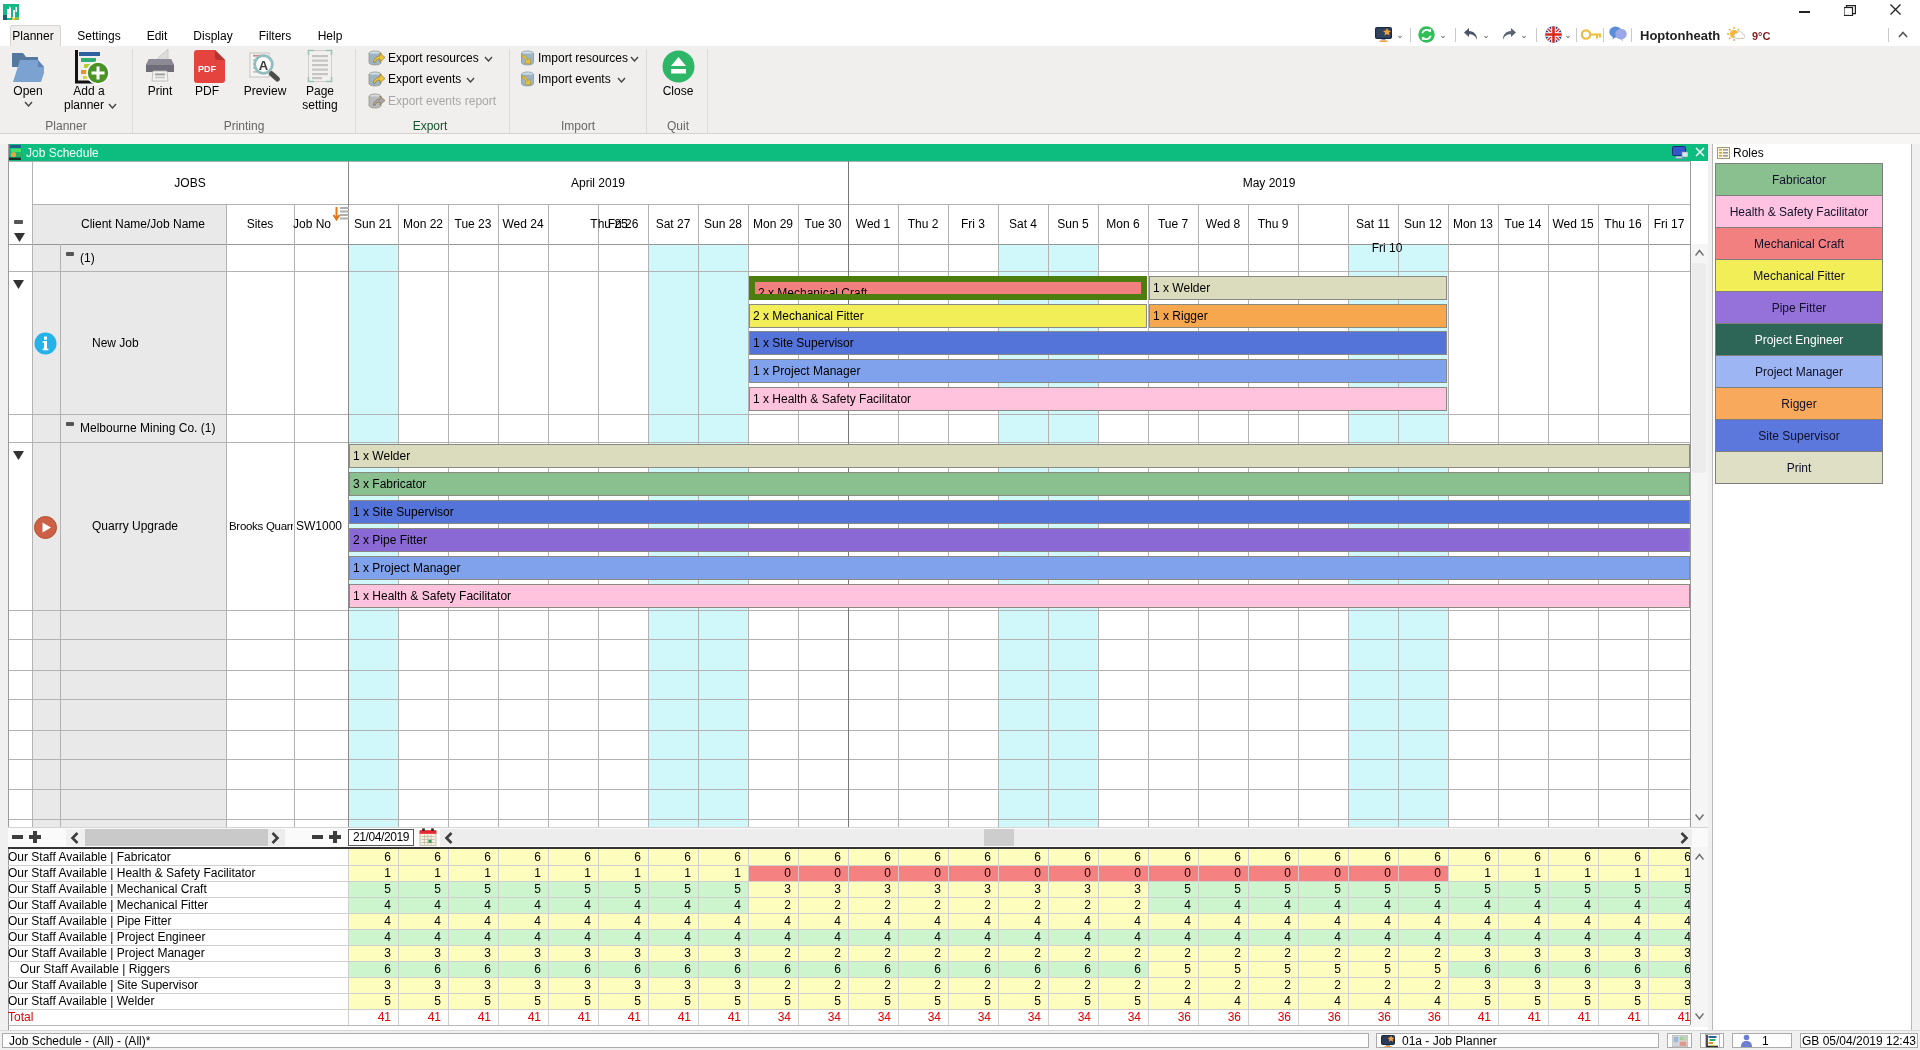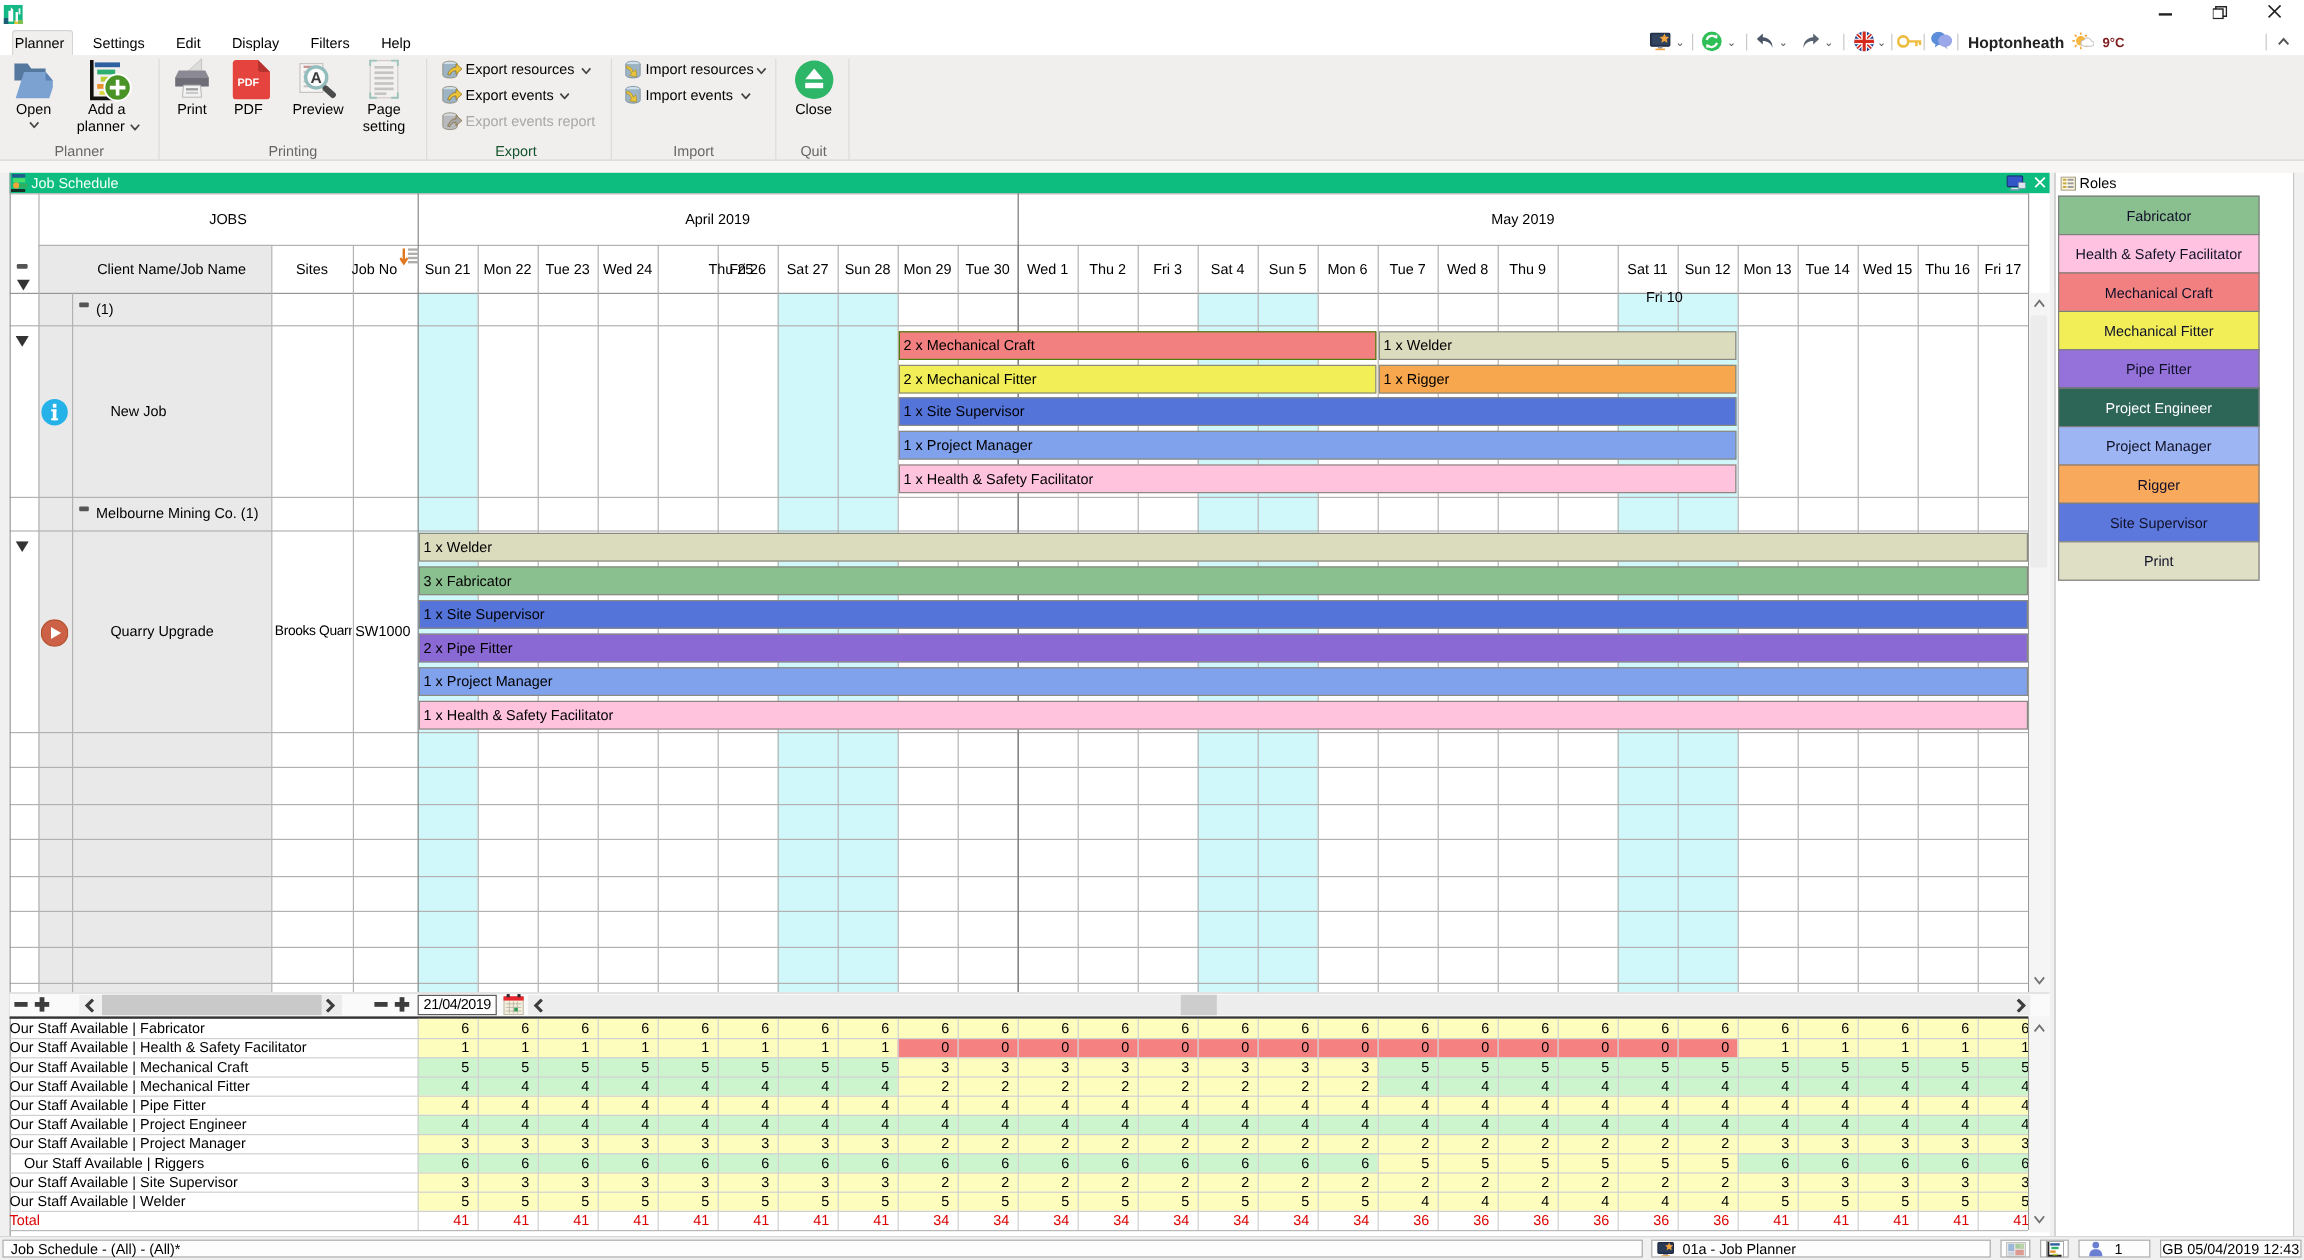--- a/index.html
+++ b/index.html
@@ -370,21 +370,21 @@
       <circle cx="11.5" cy="11.5" r="11" fill="#24b2e8"></circle>
       <rect x="10" y="4.5" width="3" height="3.2" fill="#fff"></rect>
       <rect x="10" y="9.2" width="3" height="9" fill="#fff"></rect>
       <rect x="8.6" y="9.2" width="4.4" height="1.6" fill="#fff"></rect>
       <rect x="8.6" y="16.6" width="5.8" height="1.6" fill="#fff"></rect>
     </svg>
 <svg class="a" style="left:34px;top:516px" width="23" height="23" viewBox="0 0 23 23">
       <circle cx="11.5" cy="11.5" r="11" fill="#cd6147" stroke="#b3502c" stroke-width="1"></circle>
       <path d="M8.5 6.5 L17 11.5 L8.5 16.5 Z" fill="#fff"></path>
     </svg>
-<div class="a" style="left:749px;top:276px;width:398px;height:24px;background:#f28080;border:1px solid #4d7c0f;box-sizing:border-box;overflow:hidden;white-space:nowrap;padding-left:3px;line-height:22px;">2 x Mechanical Craft</div>
+<div class="a" style="left:749px;top:276px;width:398px;height:24px;background:#f28080;border:6px solid #4d7c0f;box-sizing:border-box;overflow:hidden;white-space:nowrap;padding-left:3px;line-height:22px;">2 x Mechanical Craft</div>
 <div class="a" style="left:1149px;top:276px;width:298px;height:24px;background:#dbdbbe;border:1px solid #8a8a82;box-sizing:border-box;overflow:hidden;white-space:nowrap;padding-left:3px;line-height:22px;">1 x Welder</div>
 <div class="a" style="left:749px;top:304px;width:398px;height:24px;background:#f1ee58;border:1px solid #8a8a82;box-sizing:border-box;overflow:hidden;white-space:nowrap;padding-left:3px;line-height:22px;">2 x Mechanical Fitter</div>
 <div class="a" style="left:1149px;top:304px;width:298px;height:24px;background:#f7a74e;border:1px solid #8a8a82;box-sizing:border-box;overflow:hidden;white-space:nowrap;padding-left:3px;line-height:22px;">1 x Rigger</div>
 <div class="a" style="left:749px;top:331px;width:698px;height:24px;background:#5474da;border:1px solid #8a8a82;box-sizing:border-box;overflow:hidden;white-space:nowrap;padding-left:3px;line-height:22px;">1 x Site Supervisor</div>
 <div class="a" style="left:749px;top:359px;width:698px;height:24px;background:#80a2ec;border:1px solid #8a8a82;box-sizing:border-box;overflow:hidden;white-space:nowrap;padding-left:3px;line-height:22px;">1 x Project Manager</div>
 <div class="a" style="left:749px;top:387px;width:698px;height:24px;background:#ffc3de;border:1px solid #8a8a82;box-sizing:border-box;overflow:hidden;white-space:nowrap;padding-left:3px;line-height:22px;">1 x Health &amp; Safety Facilitator</div>
 <div class="a" style="left:349px;top:444px;width:1341px;height:24px;background:#dbdbbe;border:1px solid #8a8a82;box-sizing:border-box;overflow:hidden;white-space:nowrap;padding-left:3px;line-height:22px;">1 x Welder</div>
 <div class="a" style="left:349px;top:472px;width:1341px;height:24px;background:#8abf90;border:1px solid #8a8a82;box-sizing:border-box;overflow:hidden;white-space:nowrap;padding-left:3px;line-height:22px;">3 x Fabricator</div>
 <div class="a" style="left:349px;top:500px;width:1341px;height:24px;background:#5474da;border:1px solid #8a8a82;box-sizing:border-box;overflow:hidden;white-space:nowrap;padding-left:3px;line-height:22px;">1 x Site Supervisor</div>
 <div class="a" style="left:349px;top:528px;width:1341px;height:24px;background:#8b69d4;border:1px solid #8a8a82;box-sizing:border-box;overflow:hidden;white-space:nowrap;padding-left:3px;line-height:22px;">2 x Pipe Fitter</div>

